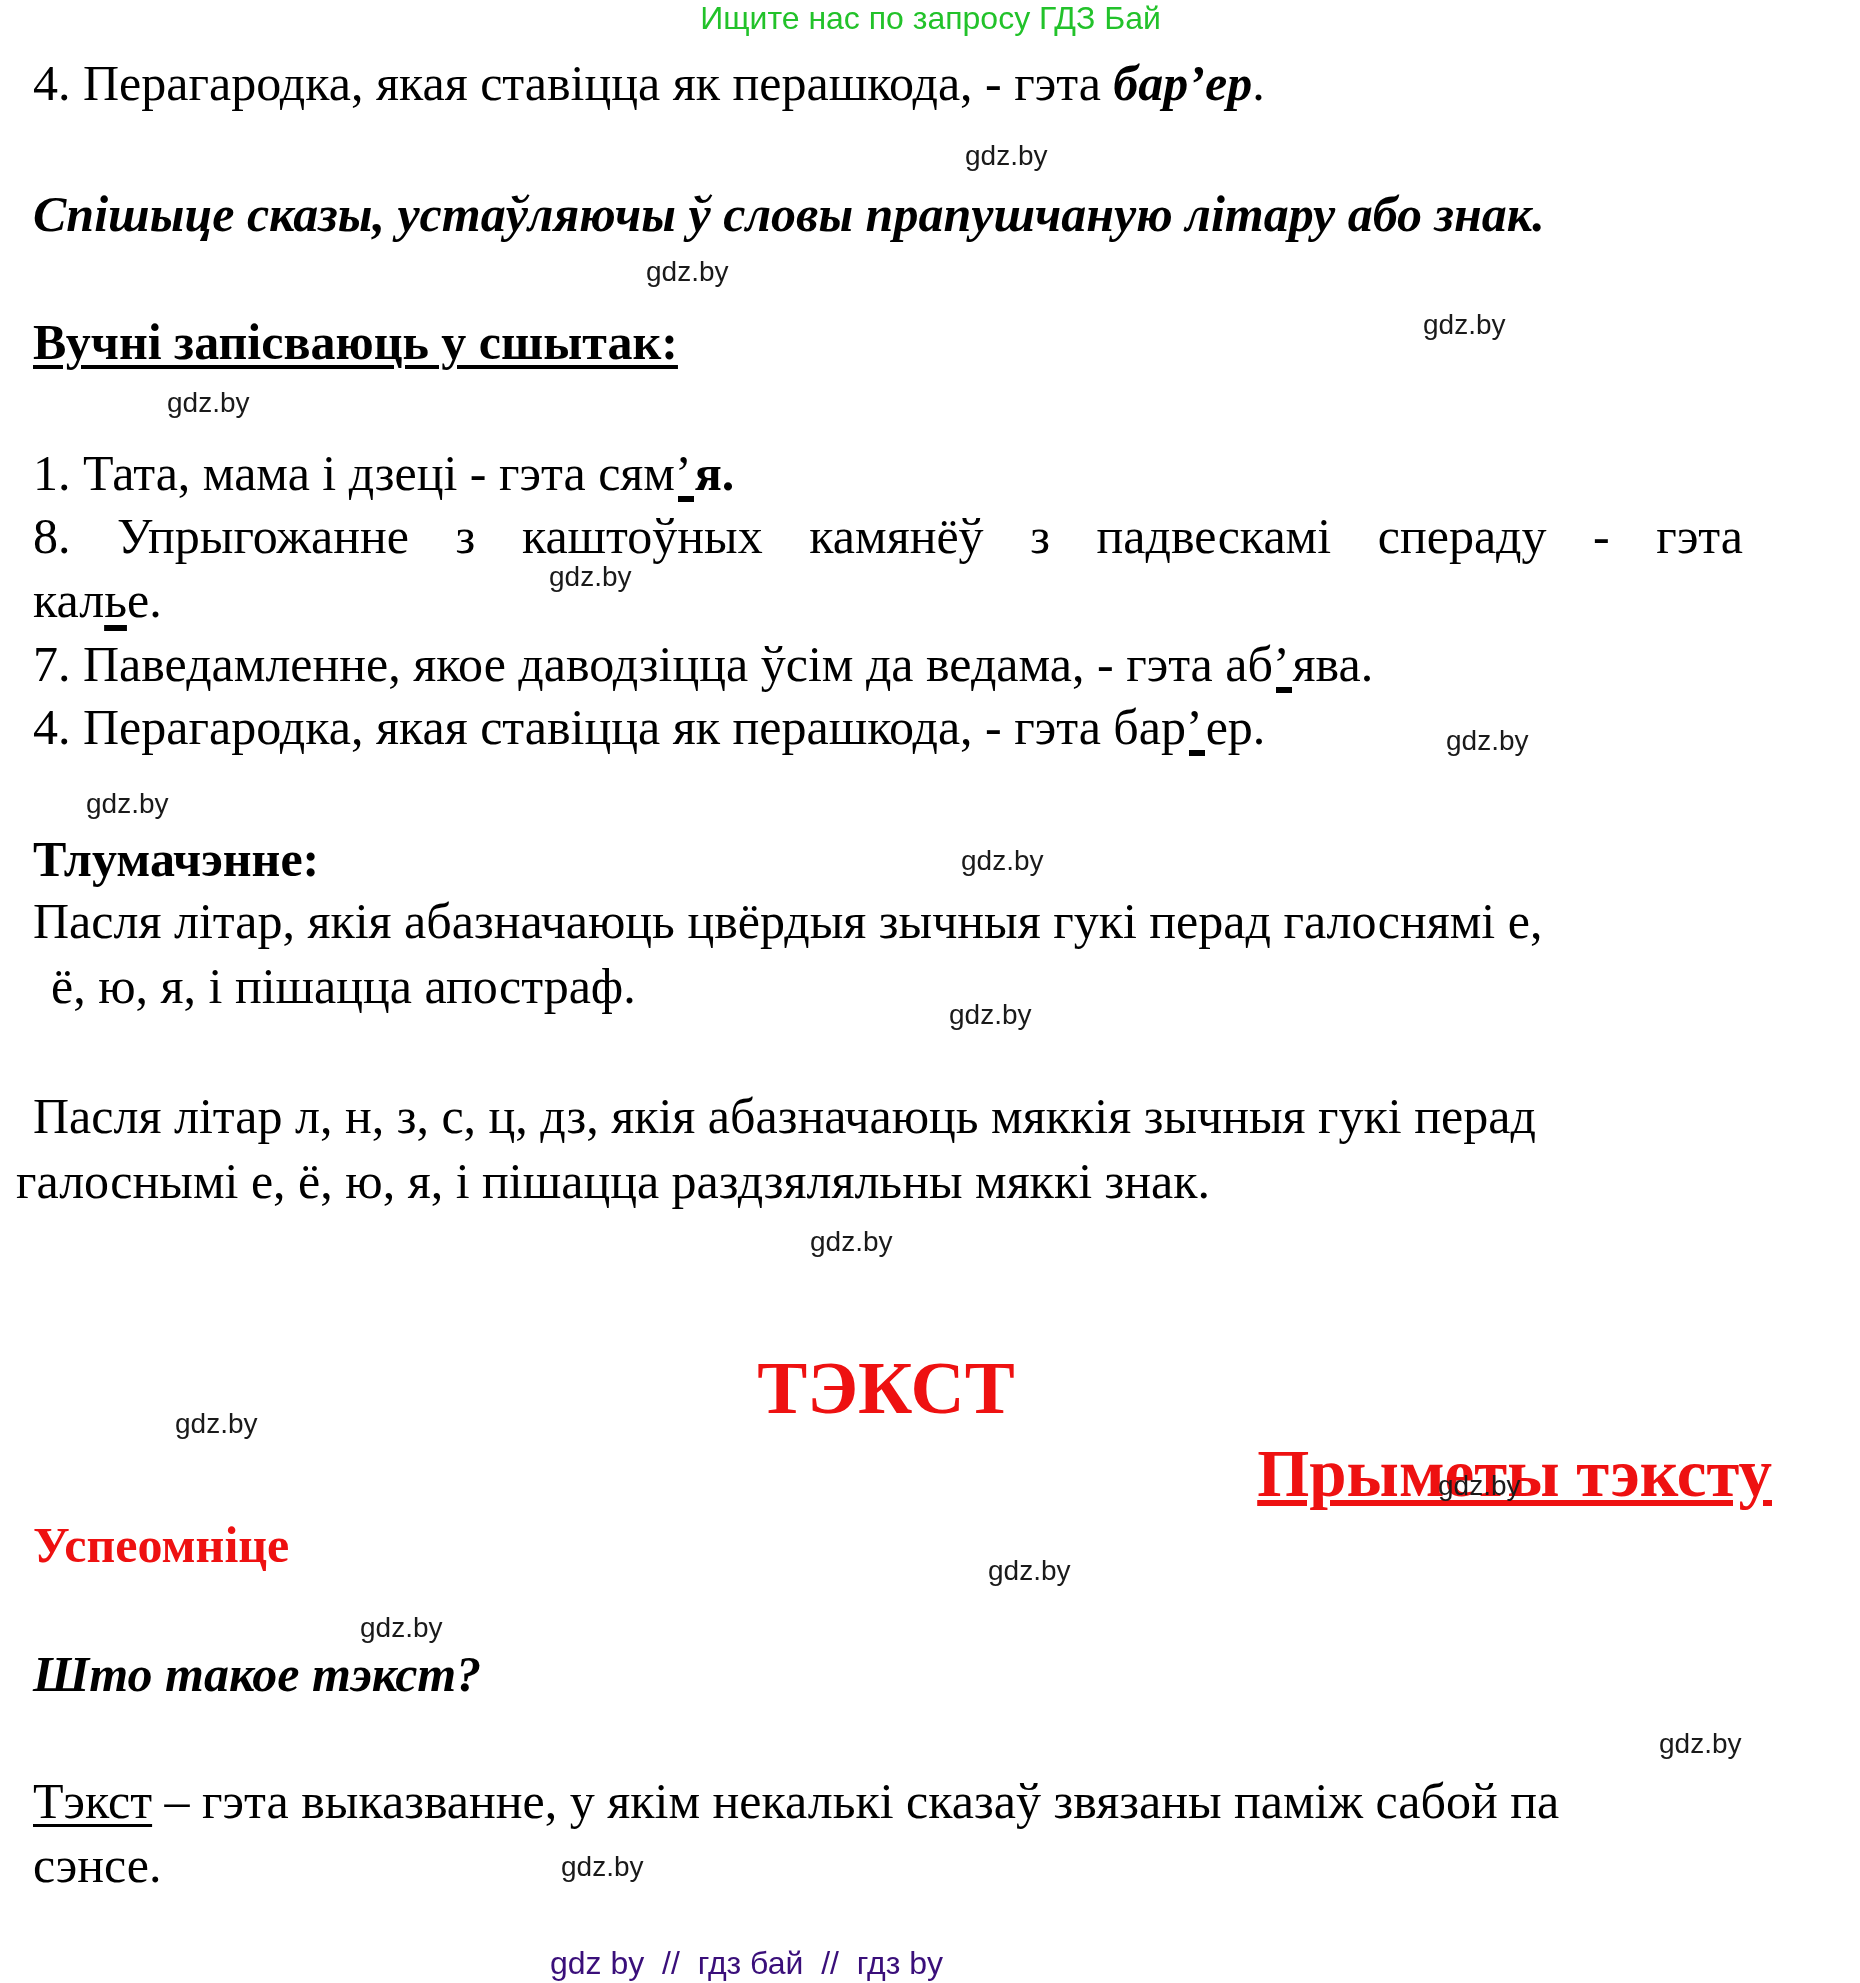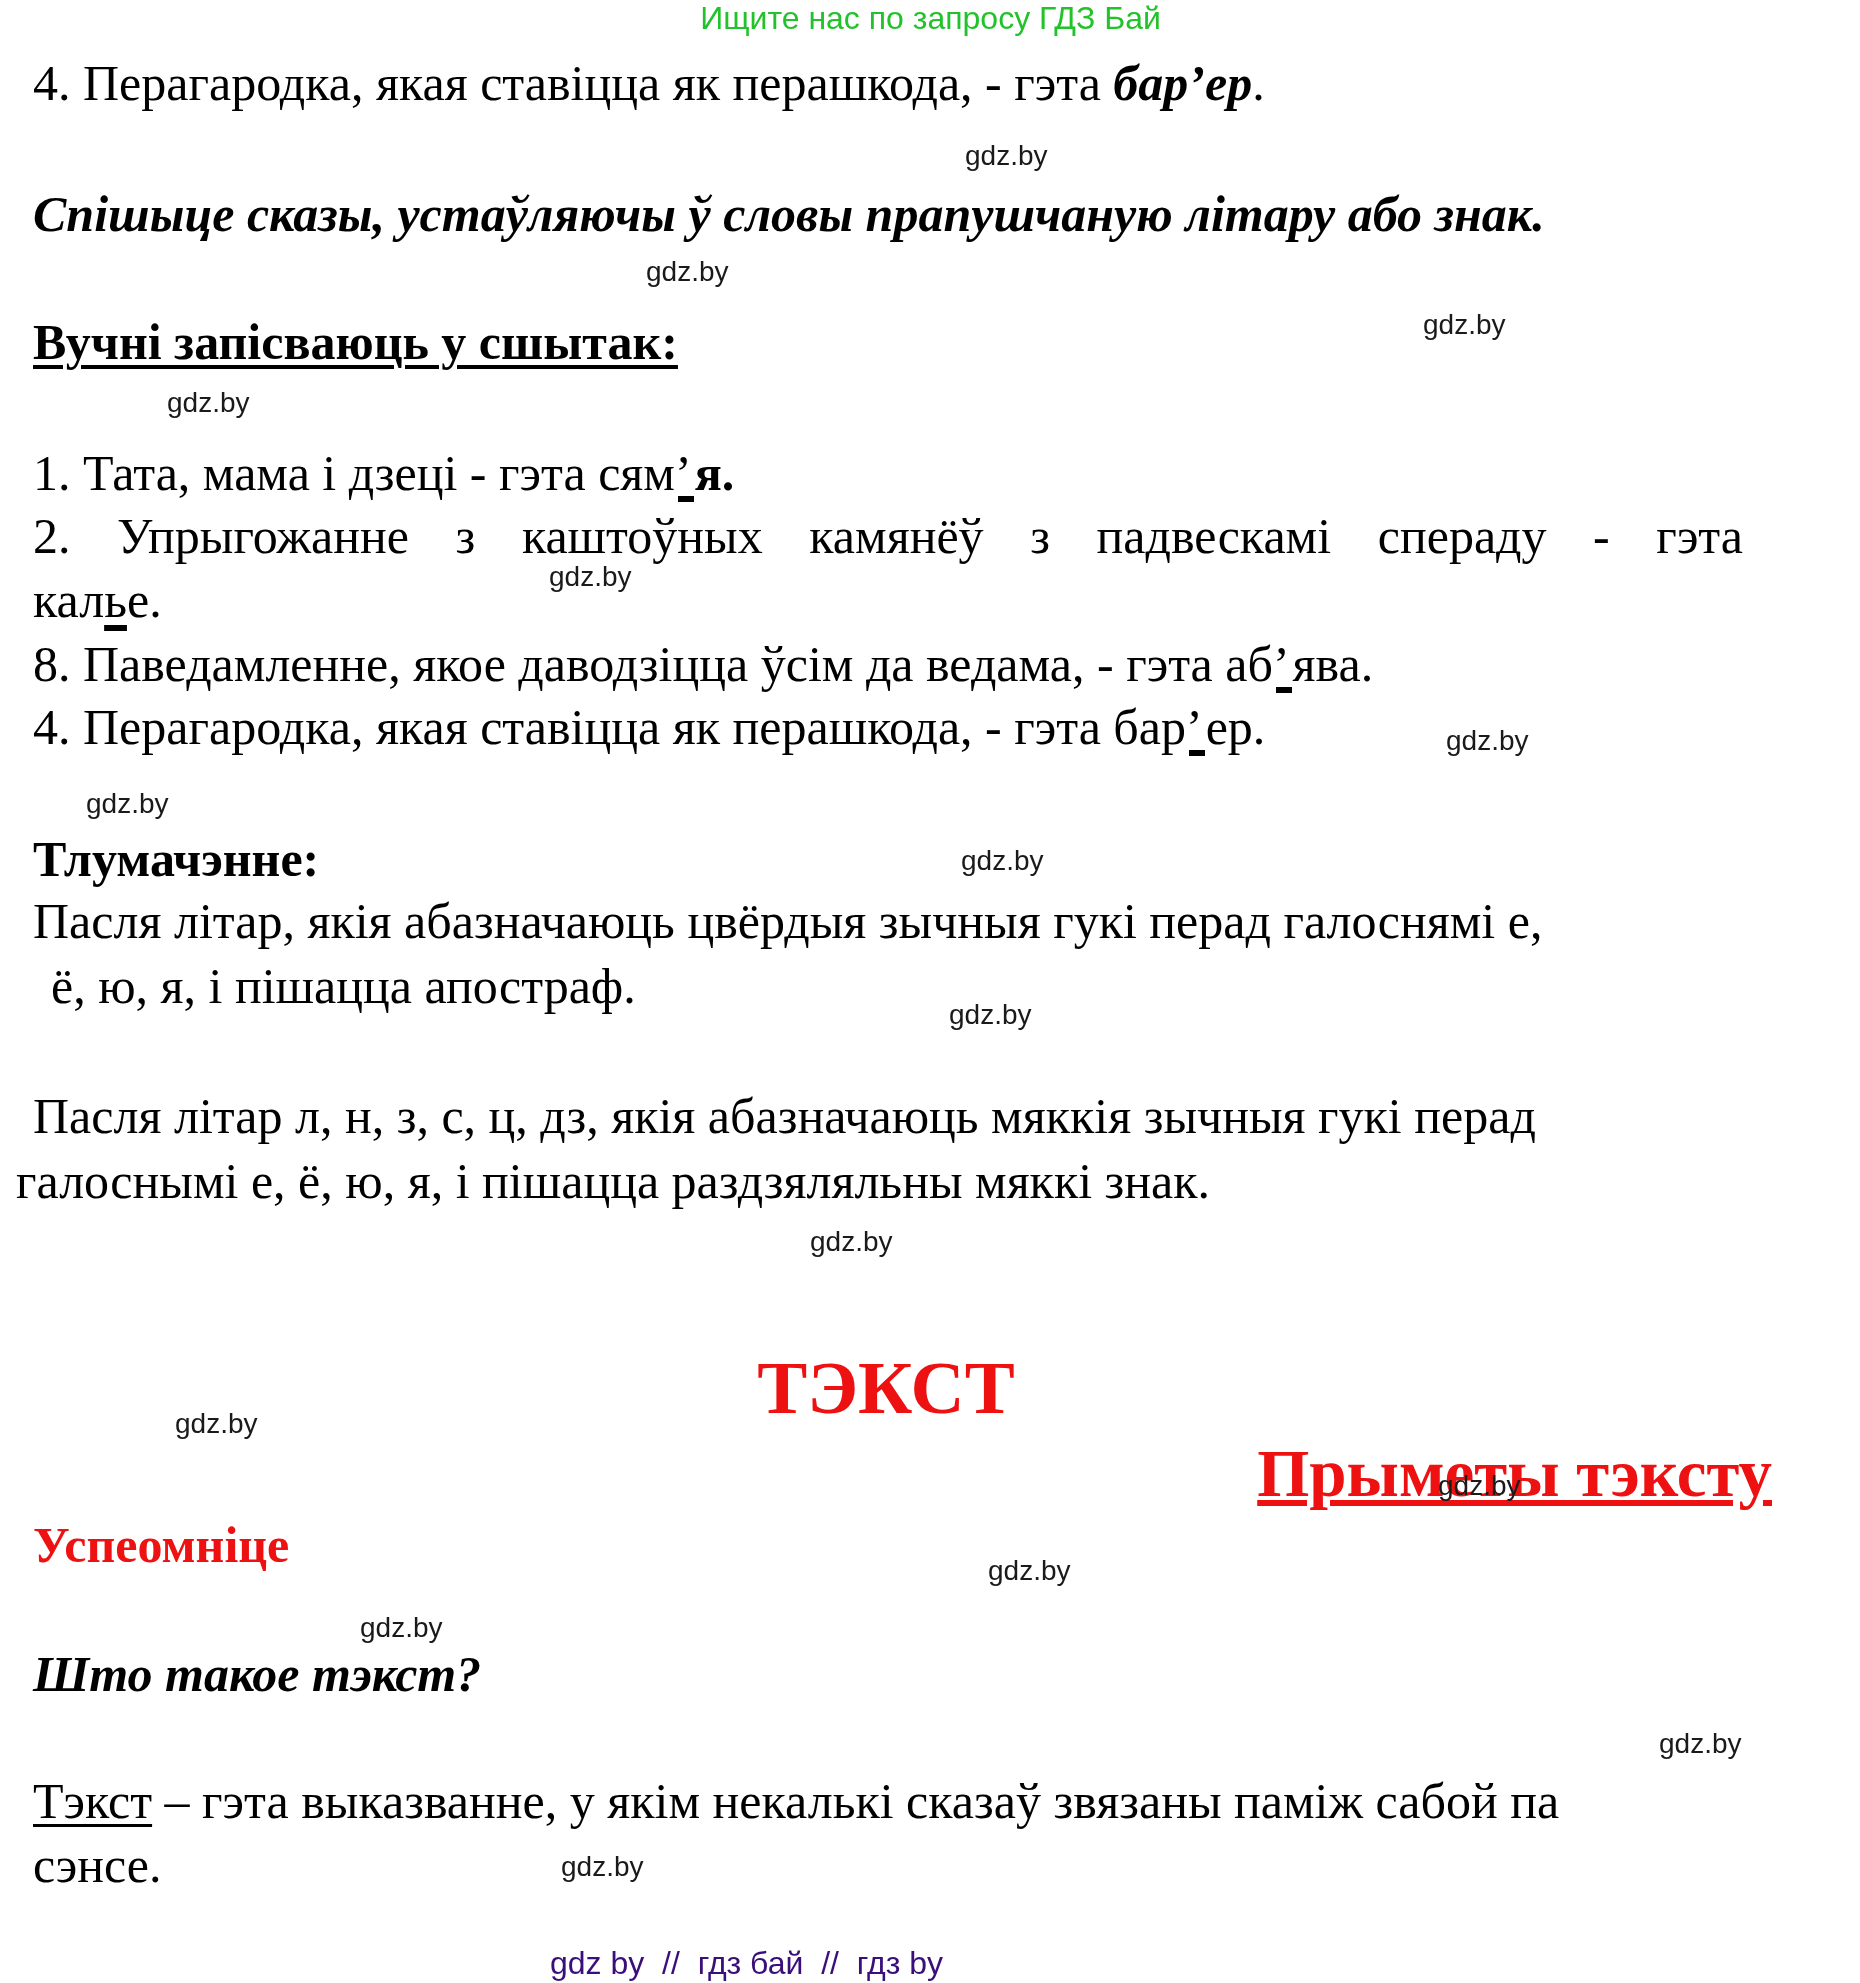--- a/index.html
+++ b/index.html
@@ -32,28 +32,28 @@
 <div class="abs wm" style="left:646px; top:256px;">gdz.by</div>
 <div class="abs wm" style="left:1423px; top:309px;">gdz.by</div>
 
 <div class="abs line b u" style="left:33px; top:313px;">Вучні запісваюць у сшытак:</div>
 <div class="abs wm" style="left:167px; top:387px;">gdz.by</div>
 
 <div class="abs line" style="left:33px; top:444px;">
   <span>1. Тата, мама і дзеці - гэта сям</span><span>’</span><span class="blank" style="margin-left:-13.4px;"></span><span class="b">я.</span>
 </div>
 
-<div class="abs line justify" style="top:507px;">2. Упрыгожанне з каштоўных камянёў з падвескамі спераду - гэта</div>
+<div class="abs line justify" style="top:507px;">8. Упрыгожанне з каштоўных камянёў з падвескамі спераду - гэта</div>
 <div class="abs wm" style="left:549px; top:561px;">gdz.by</div>
 <div class="abs line" style="left:33px; top:571px;">
   <span>кал</span><span style="text-decoration:underline; text-decoration-thickness:5.8px; text-underline-offset:7.7px;">ь</span><span>е.</span>
 </div>
 
 <div class="abs line" style="left:33px; top:635px;">
-  <span>8. Паведамленне, якое даводзіцца ўсім да ведама, - гэта аб</span><span>’</span><span class="blank" style="margin-left:-13.4px;"></span><span>ява.</span>
+  <span>7. Паведамленне, якое даводзіцца ўсім да ведама, - гэта аб</span><span>’</span><span class="blank" style="margin-left:-13.4px;"></span><span>ява.</span>
 </div>
 
 <div class="abs line" style="left:33px; top:698px;">
   <span>4. Перагародка, якая ставіцца як перашкода, - гэта бар</span><span>’</span><span class="blank" style="margin-left:-13.4px;"></span><span>ер.</span>
 </div>
 <div class="abs wm" style="left:1446px; top:725px;">gdz.by</div>
 <div class="abs wm" style="left:86px; top:788px;">gdz.by</div>
 
 <div class="abs line b" style="left:33px; top:830px;">Тлумачэнне:</div>
 <div class="abs wm" style="left:961px; top:845px;">gdz.by</div>

